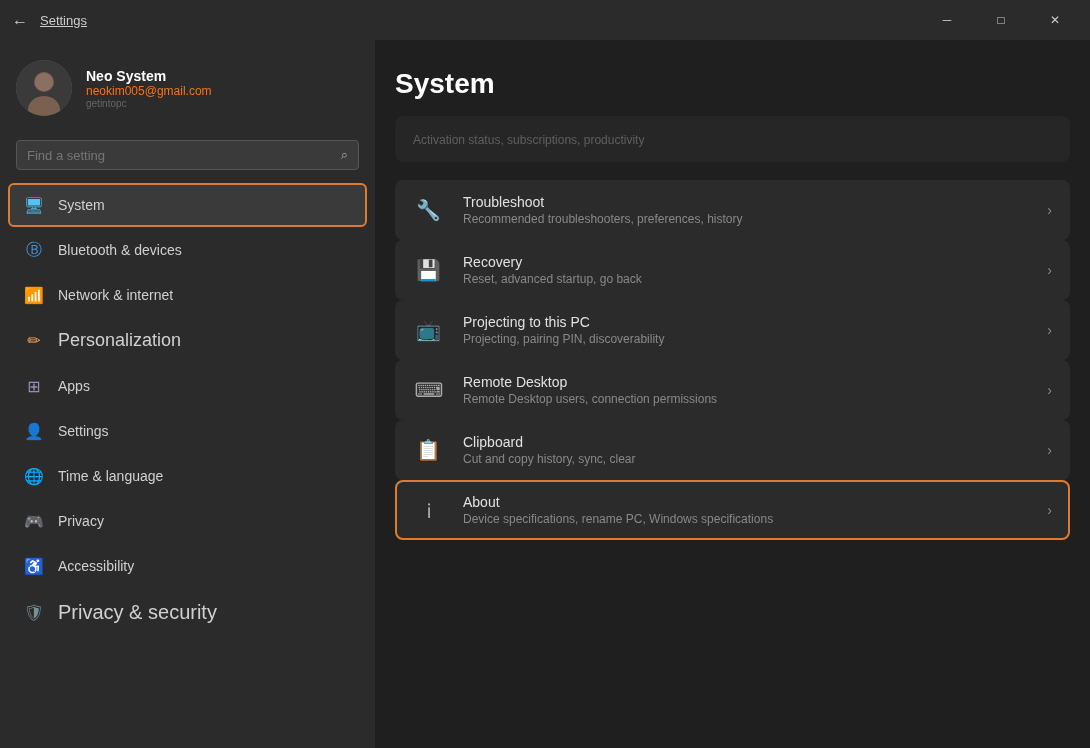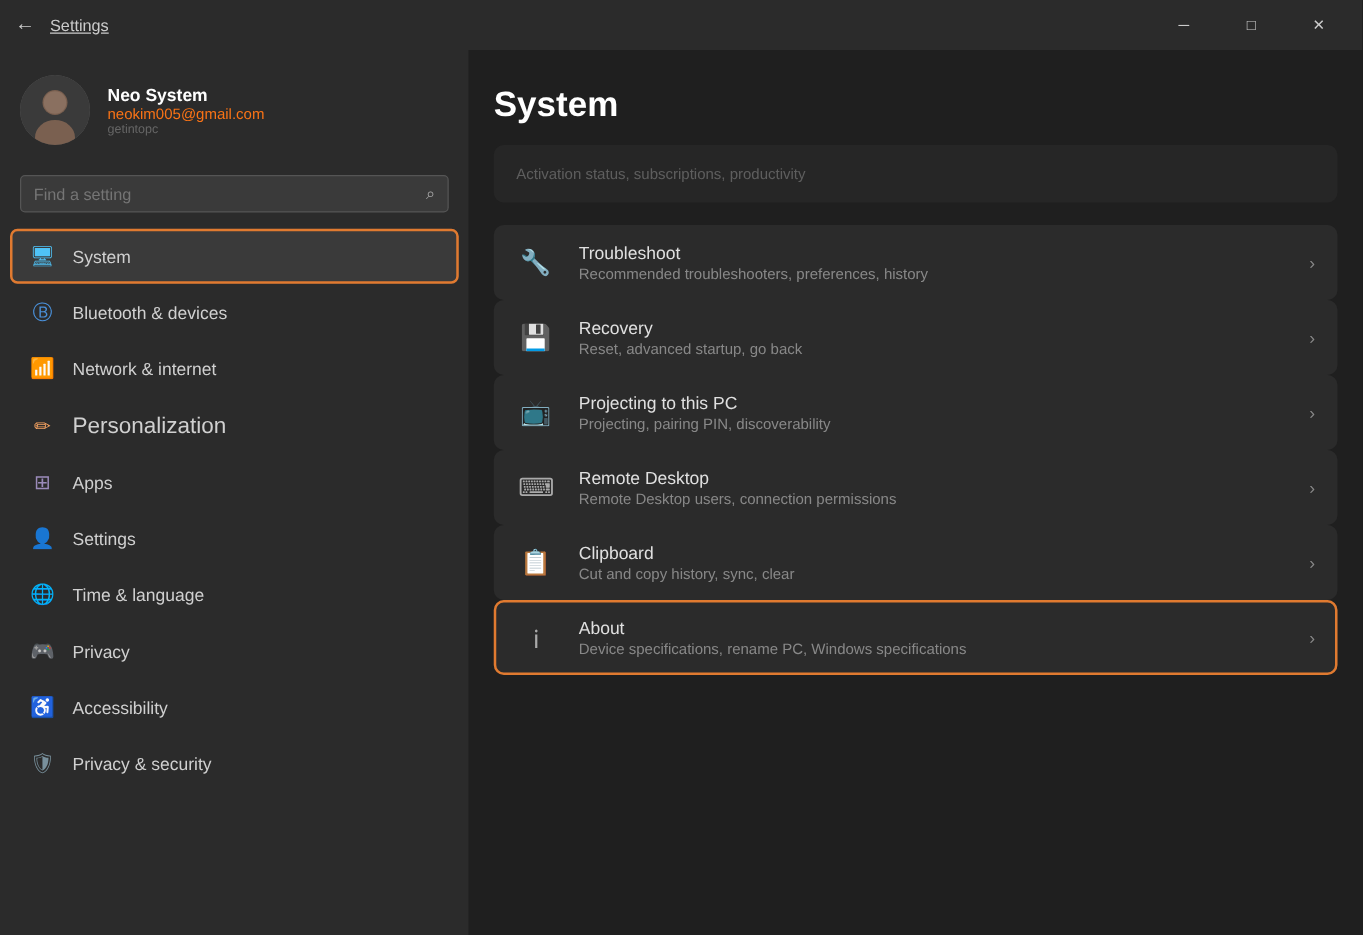--- a/index.html
+++ b/index.html
@@ -284,21 +284,21 @@
         <div class="nav-item">
           <span class="nav-icon gaming">🎮</span>
           <span style="font-size: 14px;">Privacy</span>
         </div>
         <div class="nav-item">
           <span class="nav-icon accessibility">♿</span>
           <span style="font-size: 14px;">Accessibility</span>
         </div>
         <div class="nav-item">
           <span class="nav-icon privacy">🛡</span>
-          <span style="font-size: 14px;">Privacy &amp; security</span>
+          <span style="font-size: 20px;">Privacy &amp; security</span>
         </div>
       </div>
   </div>
 
   <div class="content">
     <div class="page-title">System</div>
 
     <div class="settings-list">
 
       <div class="top-fade">

